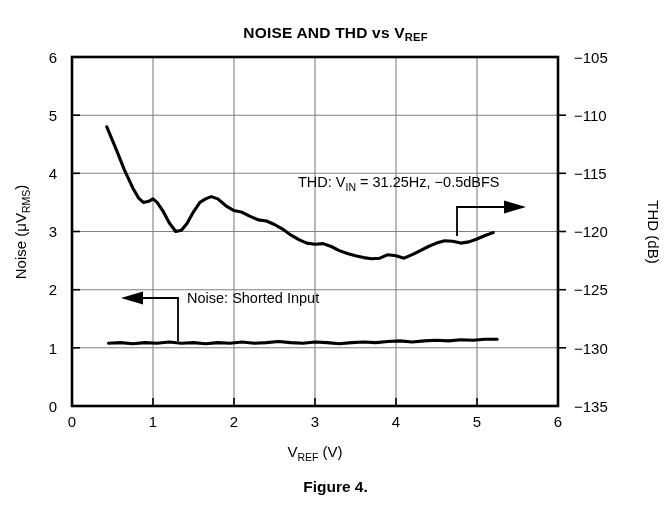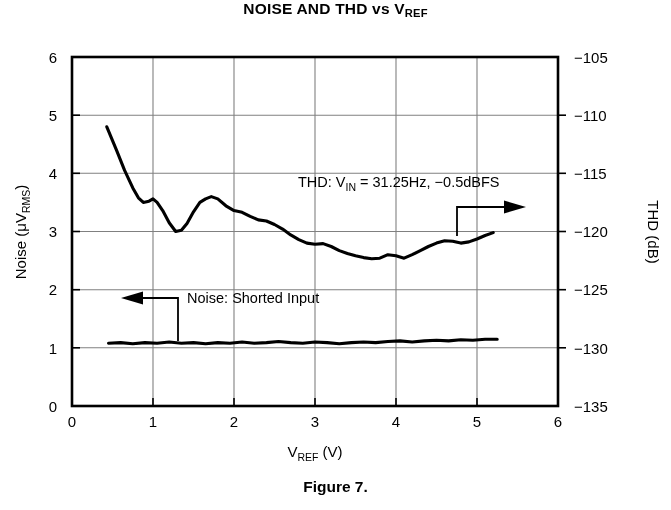--- a/index.html
+++ b/index.html
@@ -17,21 +17,21 @@
   }
   #figure-root {
     position: absolute;
     left: 0; top: 0;
     width: 671px;
     height: 510px;
   }
   .chart-title {
     position: absolute;
     left: 0;
-    top: 0;
+    top: 24px;
     width: 671px;
     text-align: center;
     font-size: 15.5px;
     font-weight: bold;
     letter-spacing: 0.2px;
   }
   .chart-title sub, .axis-label sub, .annot sub {
     font-size: 72%;
     vertical-align: baseline;
     position: relative;
@@ -247,14 +247,14 @@
     <text class="tick-label" x="574" y="353.5" text-anchor="start">−130</text>
     <text class="tick-label" x="574" y="412" text-anchor="start">−135</text>
 
     <text class="axis-title" x="315" y="457" text-anchor="middle"><tspan>V</tspan><tspan class="sub-t" dy="4">REF</tspan><tspan dy="-4"> (V)</tspan></text>
 
     <text class="axis-title" transform="translate(26,232) rotate(-90)" text-anchor="middle"><tspan>Noise (μV</tspan><tspan class="sub-t" dy="4">RMS</tspan><tspan dy="-4">)</tspan></text>
 
     <text class="axis-title" transform="translate(648,232) rotate(90)" text-anchor="middle">THD (dB)</text>
   </svg>
 
-  <div class="caption">Figure 7.</div>
+  <div class="caption">Figure 4.</div>
 </div>
 
 </body></html>

